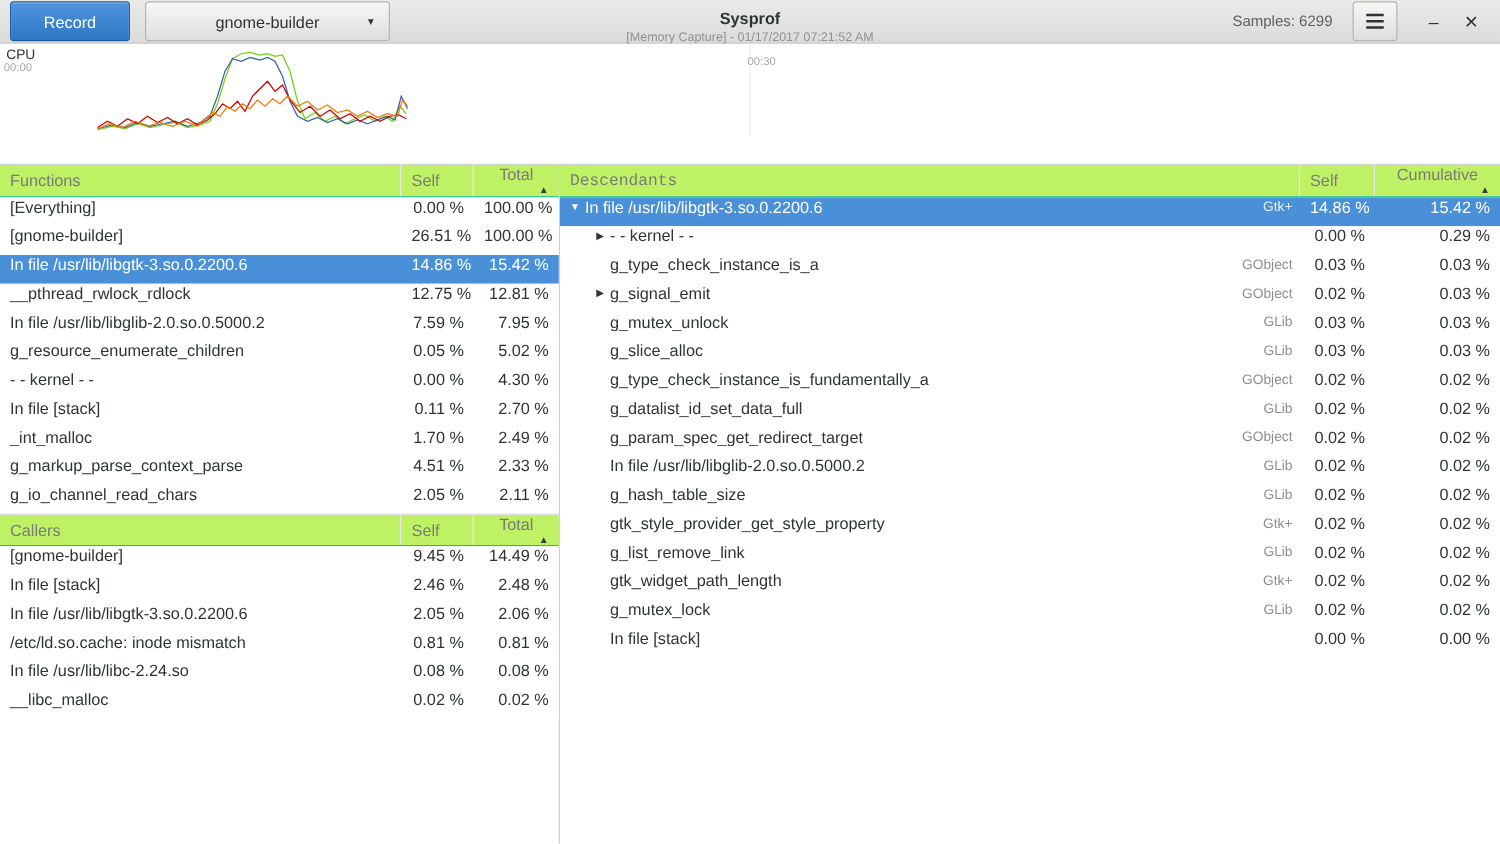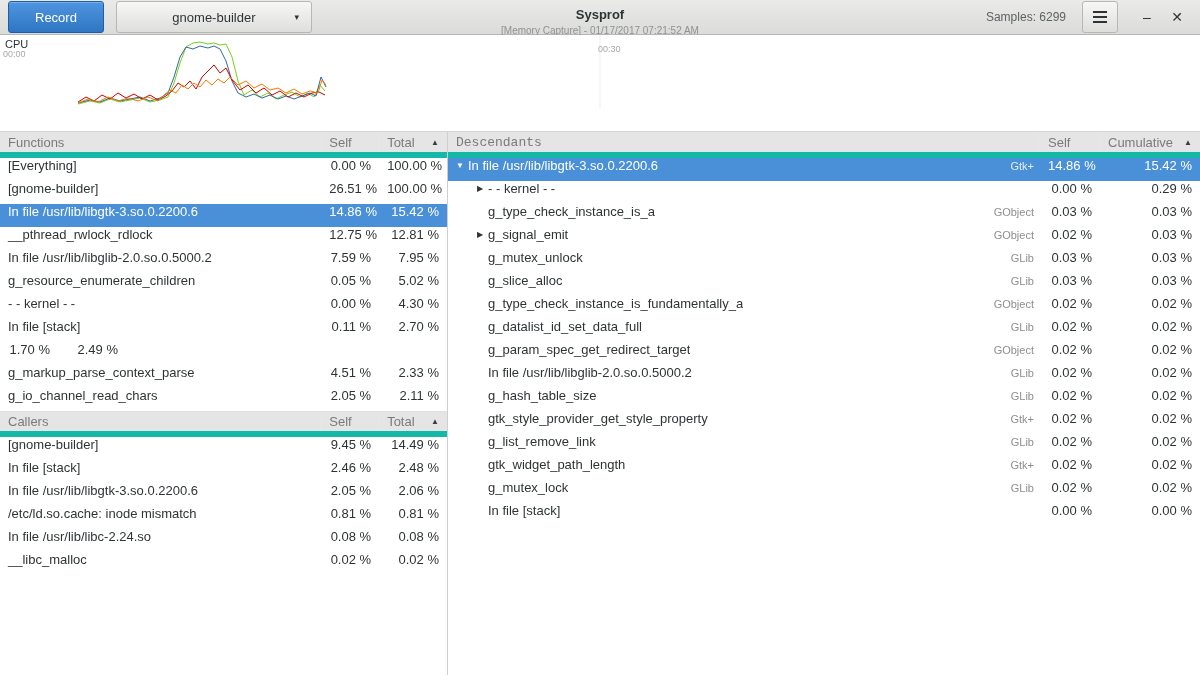--- a/index.html
+++ b/index.html
@@ -51,24 +51,24 @@
   .cpu-graph { position: absolute; left: 0; top: 0; width: 1200px; height: 74px; }
   .cpu-label { position: absolute; top: 3px; left: 5px; font-size: 11px; color: #2e3436; }
   .time-start { position: absolute; top: 14px; left: 3px; font-size: 9px; color: #a8a8a8; }
   .time-mid { position: absolute; top: 9px; left: 598px; font-size: 9px; color: #a8a8a8; }
 
   
   .content { flex: 1; display: flex; min-height: 0; }
   .left-pane { width: 448px; flex-shrink: 0; border-right: 1px solid #cfcfcd; display: flex; flex-direction: column; background: #fff; }
   .right-pane { flex: 1; display: flex; flex-direction: column; background: #fff; }
 
-  .thead { display: flex; height: 26px; flex-shrink: 0; background: #e5e5e5; border-bottom: 6px solid #14b8a6; }
+  .thead { display: flex; height: 26px; flex-shrink: 0; background: #bef264; border-bottom: 1px solid #14b8a6; }
   .thead.bordered-top { border-top: 1px solid #e2e2e0; }
   .th { font-size: 13px; color: #7a7a7a; display: flex; align-items: center; padding: 0 8px; border-right: 1px solid #e7e7e5; }
-  .th:last-child { border-right: none; }
+  .th:last-child { border-right: none; flex-direction: column; }
   .sort-arrow { margin-left: auto; font-size: 8px; color: #3c3c3c; }
 
   .row { display: flex; height: 23px; align-items: flex-start; font-size: 13px; color: #2e3436; background: #fff; }
   .row.selected { background: #4a90d9; color: #ffffff; }
   .cell { padding: 0 8px; white-space: nowrap; overflow: hidden; }
 
   
   .lc-name { width: 322px; }
   .lc-self { width: 58px; text-align: right; justify-content: flex-end; }
   .lc-total { width: 68px; text-align: right; }
@@ -179,20 +179,21 @@
               <div class="cell lc-name">- - kernel - -</div>
               <div class="cell lc-self">0.00 %</div>
               <div class="cell lc-total">4.30 %</div>
             </div>
             <div class="row">
               <div class="cell lc-name">In file [stack]</div>
               <div class="cell lc-self">0.11 %</div>
               <div class="cell lc-total">2.70 %</div>
             </div>
             <div class="row">
+              <div class="cell lc-name">_int_malloc</div>
               <div class="cell lc-self">1.70 %</div>
               <div class="cell lc-total">2.49 %</div>
             </div>
             <div class="row">
               <div class="cell lc-name">g_markup_parse_context_parse</div>
               <div class="cell lc-self">4.51 %</div>
               <div class="cell lc-total">2.33 %</div>
             </div>
             <div class="row">
               <div class="cell lc-name">g_io_channel_read_chars</div>

